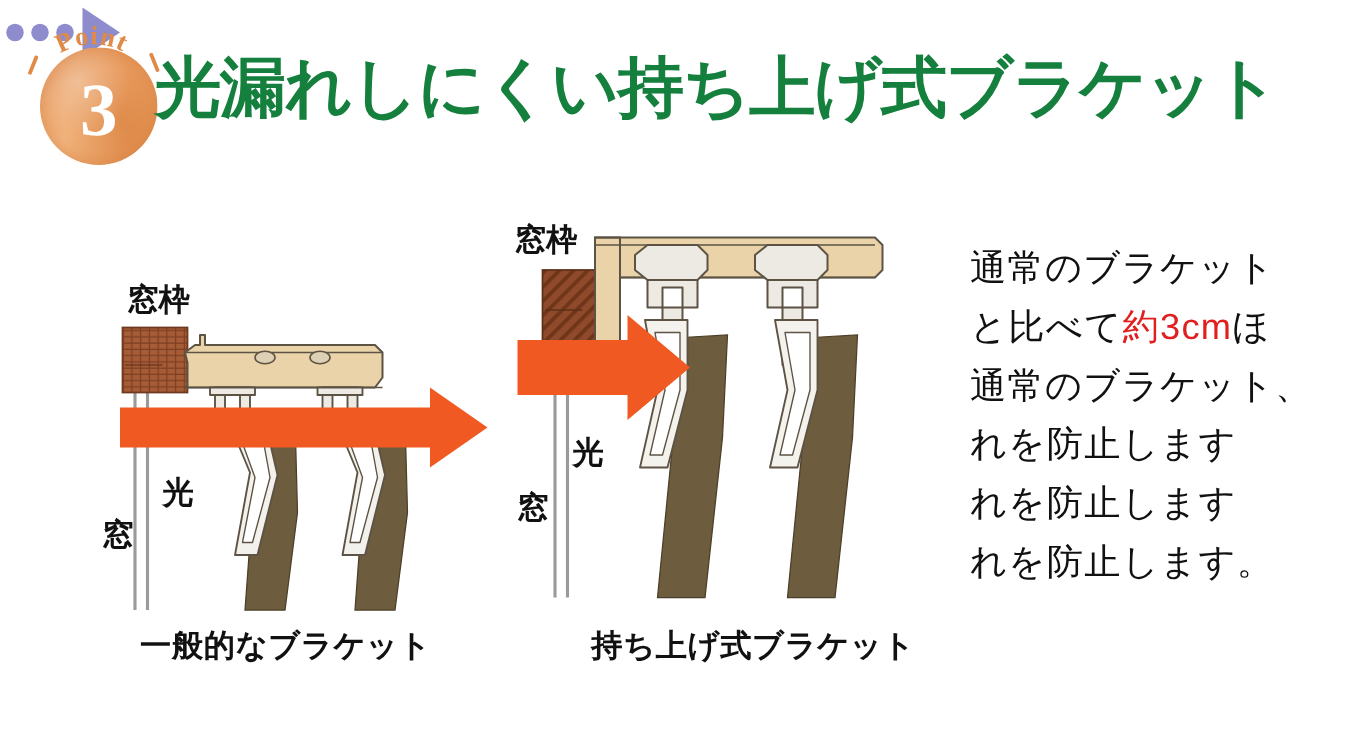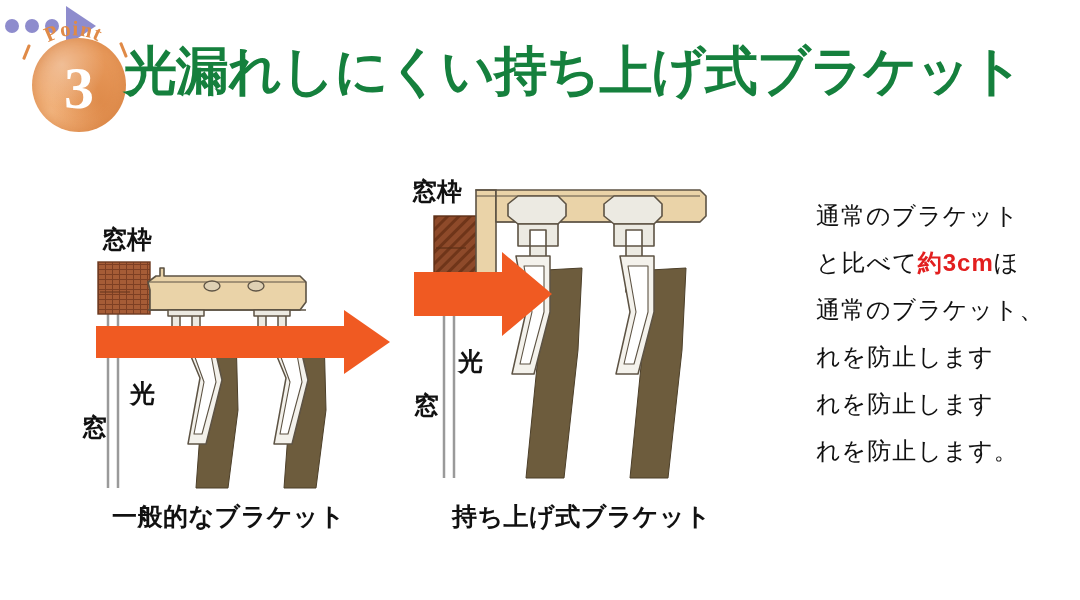--- a/index.html
+++ b/index.html
@@ -111,35 +111,35 @@
   .caption {
     position: absolute;
     font-size: 25px;
     font-weight: 700;
     color: #111111;
     white-space: nowrap;
     letter-spacing: 0.5px;
     text-align: center;
   }
   .caption-left  { left: 112px; top: 500px; }
-  .caption-right { left: 452px; top: 500px; }
+  .caption-right { left: 473px; top: 500px; }
 
   
   .sidetext {
     position: absolute;
-    left: 816px;
+    left: 776px;
     top: 192px;
     width: 262px;
-    font-size: 24px;
+    font-size: 29px;
     line-height: 47px;
     color: #111111;
     letter-spacing: 1px;
   }
   .sidetext .line { white-space: nowrap; }
-  .hl { color: #e21f1f; font-weight: 700; }
+  .hl { color: #e21f1f; font-weight: 400; }
 </style>
 </head>
 <body>
 
 <div id="canvas">
 
   <div class="badge">
     <svg class="badge-arc" viewBox="0 0 120 70">
       <defs>
         <path id="arcpath" d="M 16,56 A 48,46 0 0 1 104,54" fill="none"></path>

